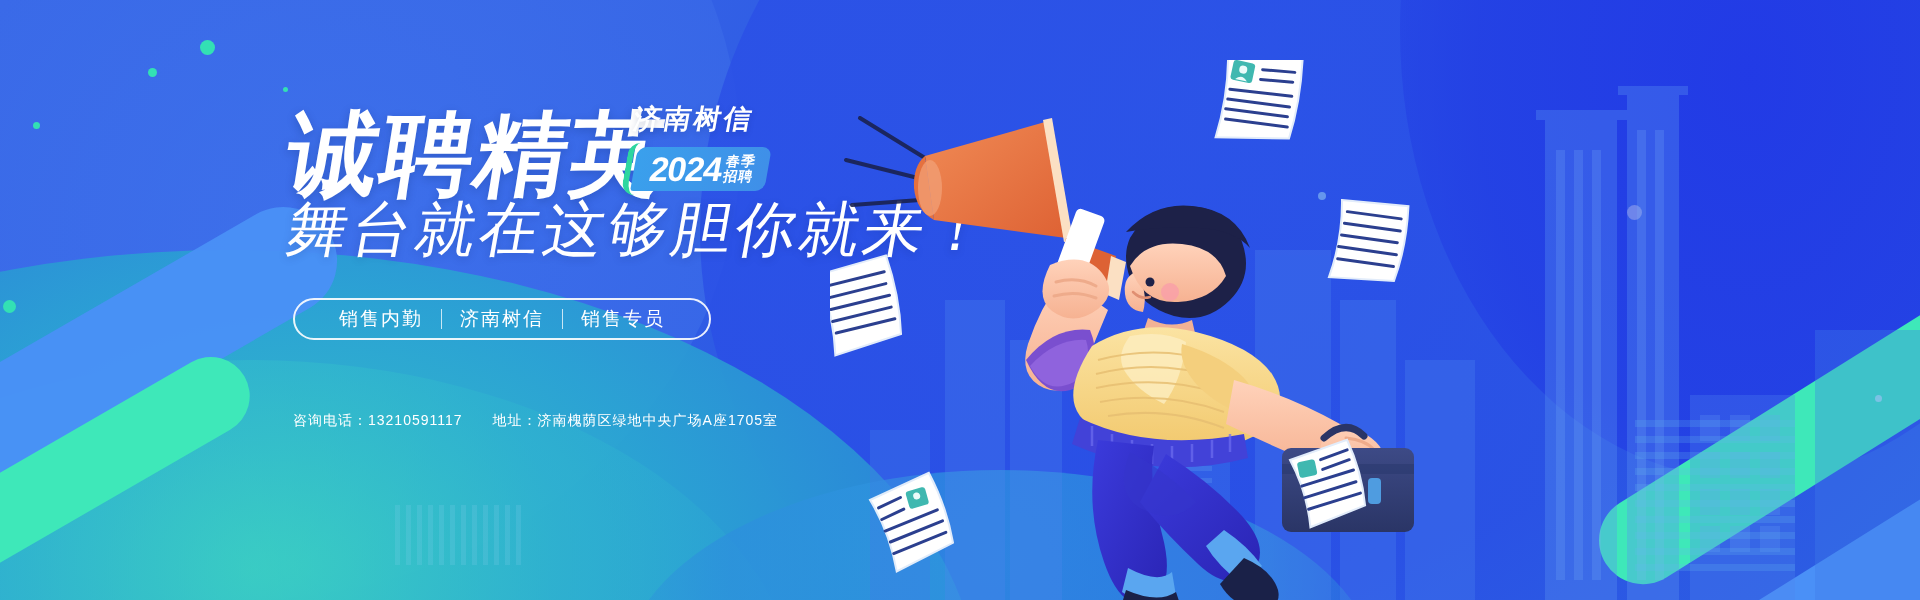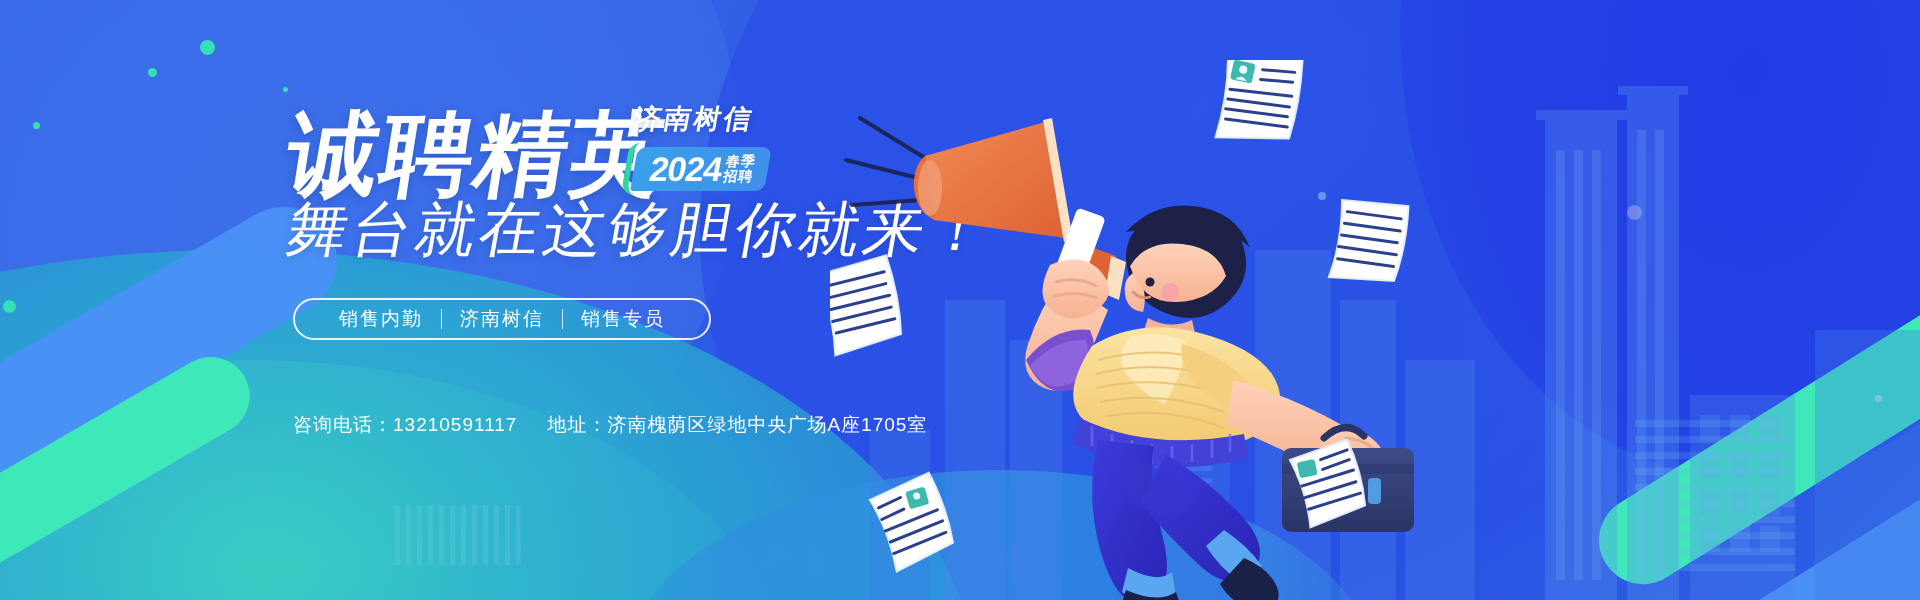--- a/index.html
+++ b/index.html
@@ -116,21 +116,21 @@
     position:absolute;left:293px;top:298px;
     display:inline-flex;align-items:center;gap:0;
     height:42px;padding:0 26px;border:2px solid rgba(255,255,255,.9);
     border-radius:999px;
   }
   .pos{font-size:19px;color:#ffffff;letter-spacing:2px;white-space:nowrap;padding:0 18px;}
   .pos-sep{width:1px;height:20px;background:rgba(255,255,255,.75);}
 
   .contact{
     position:absolute;left:293px;top:412px;display:flex;gap:30px;
-    font-size:19px;color:#ffffff;letter-spacing:1px;white-space:nowrap;
+    font-size:14px;color:#ffffff;letter-spacing:1px;white-space:nowrap;
   }
 
   
   .illo{position:absolute;left:830px;top:60px;width:620px;height:540px;}
 </style>
 </head>
 <body>
 
 <div id="banner">
 

